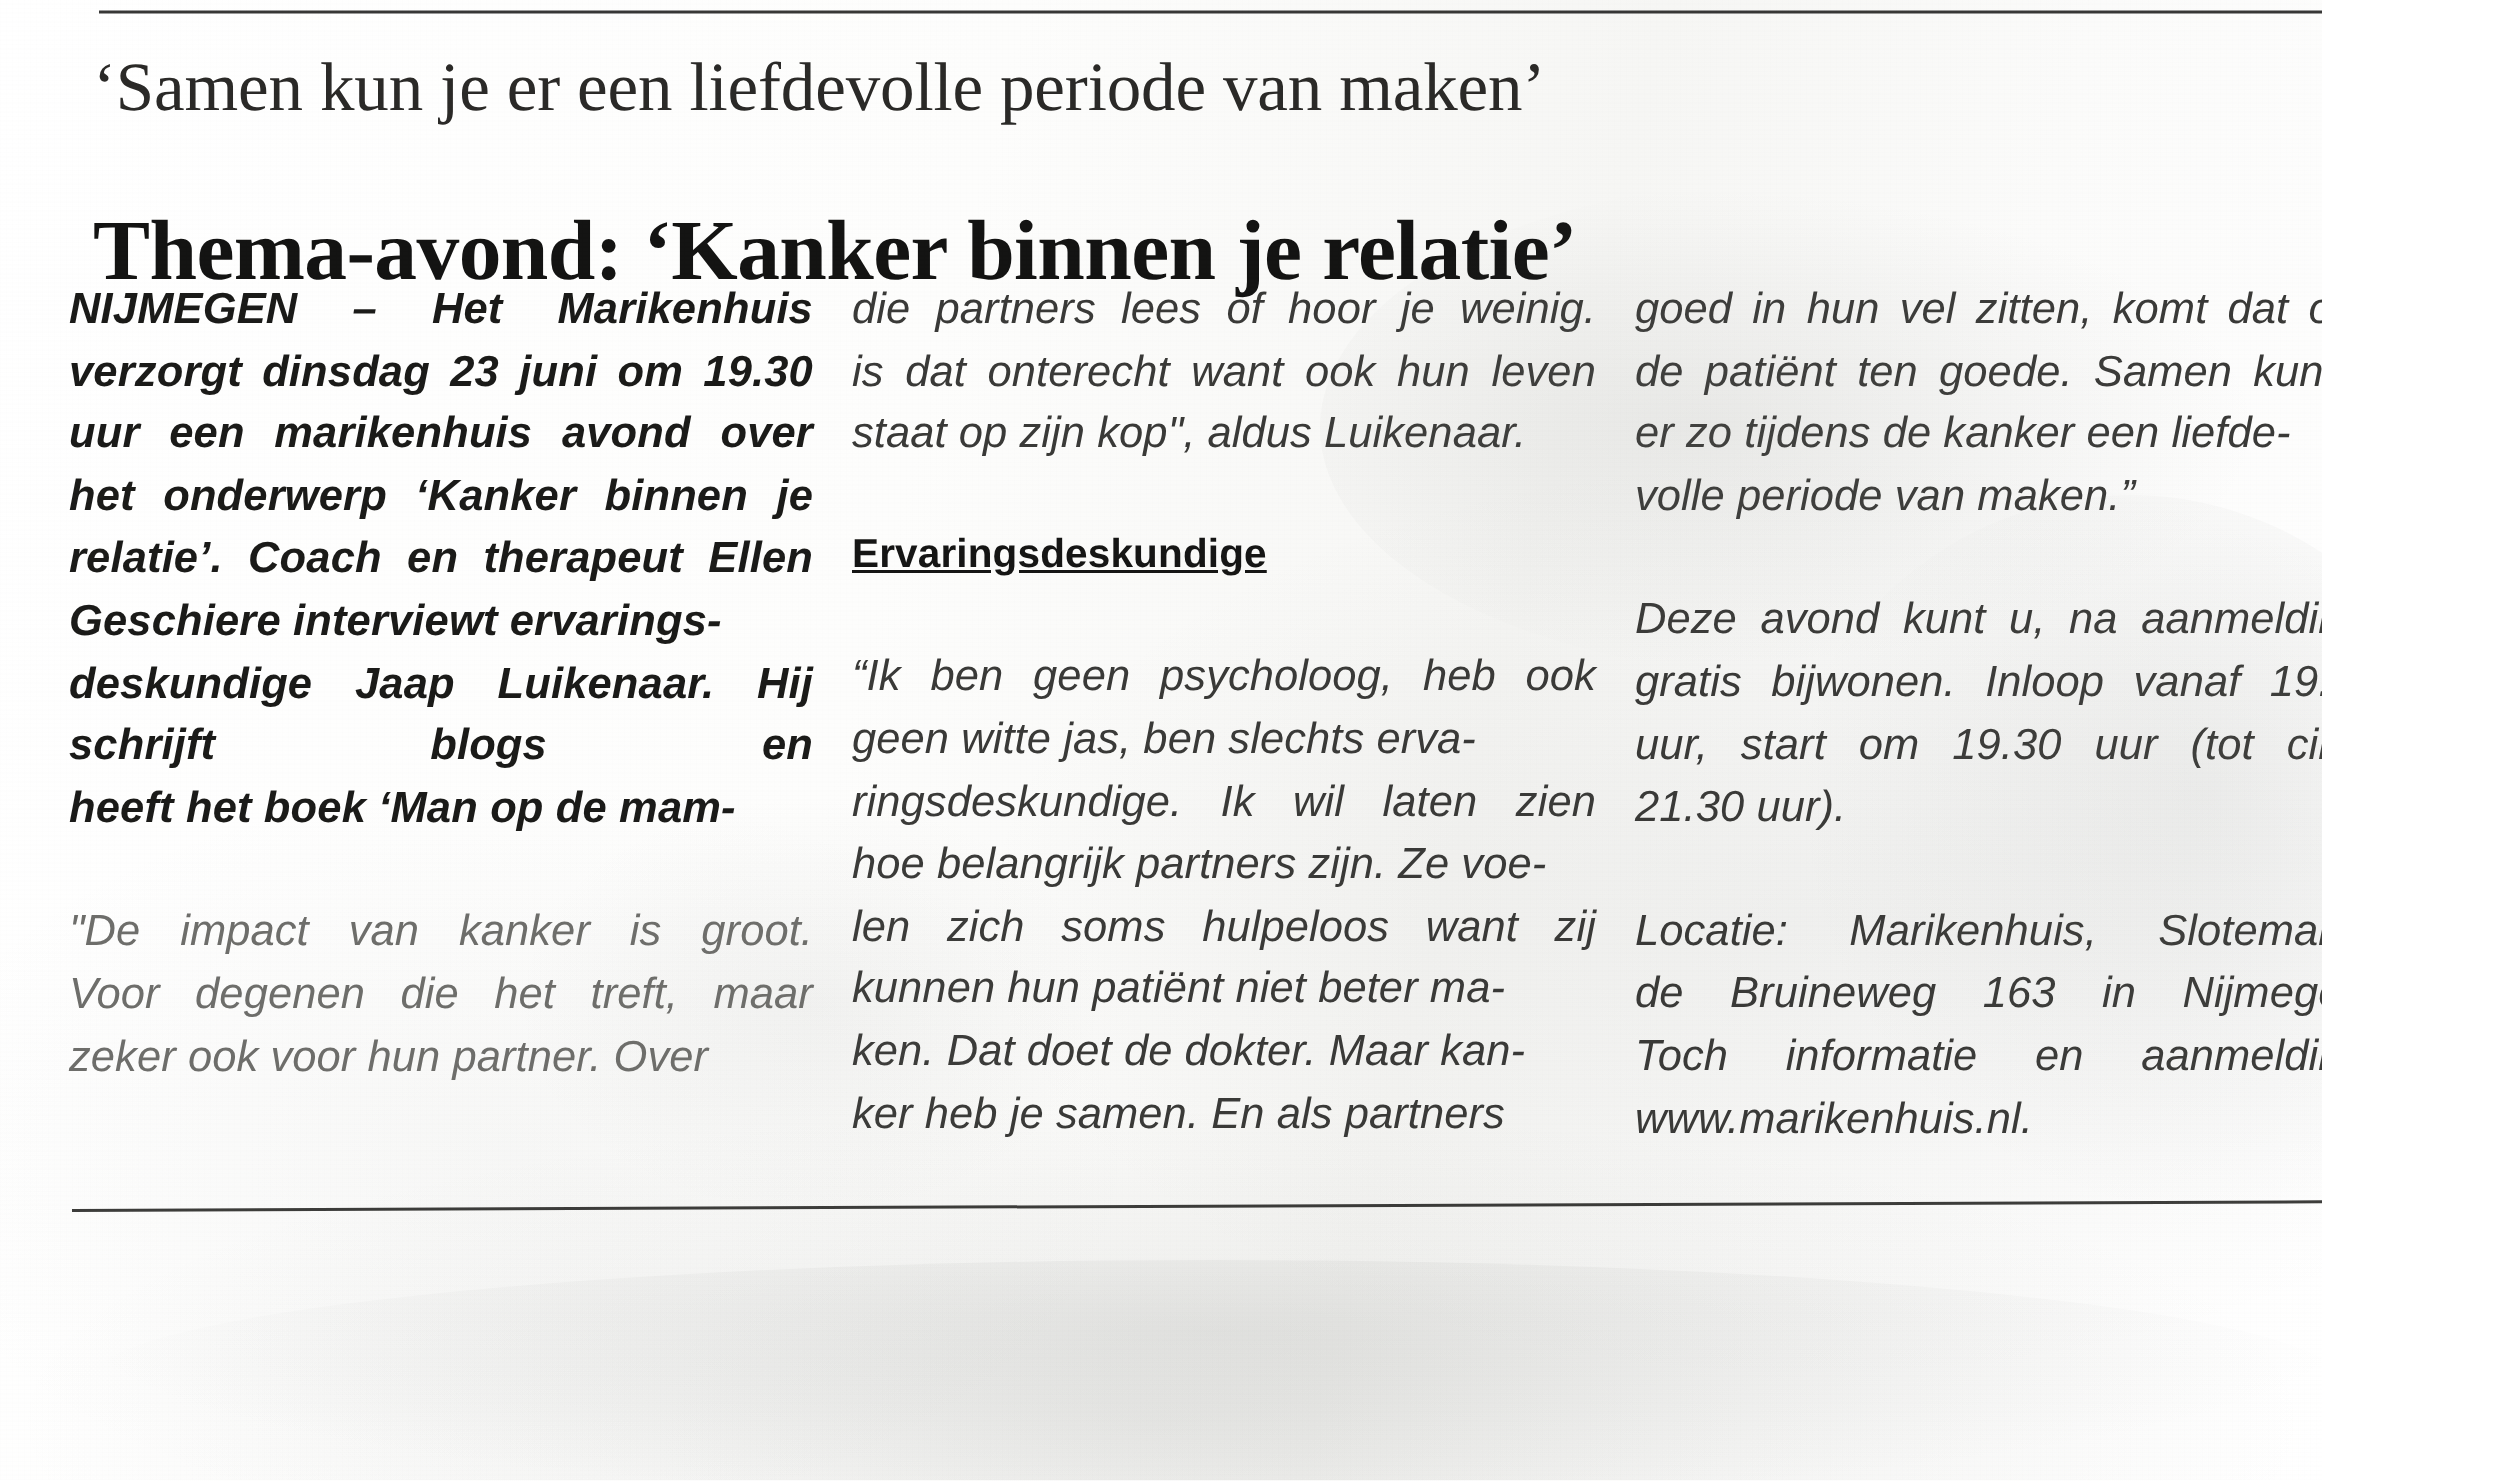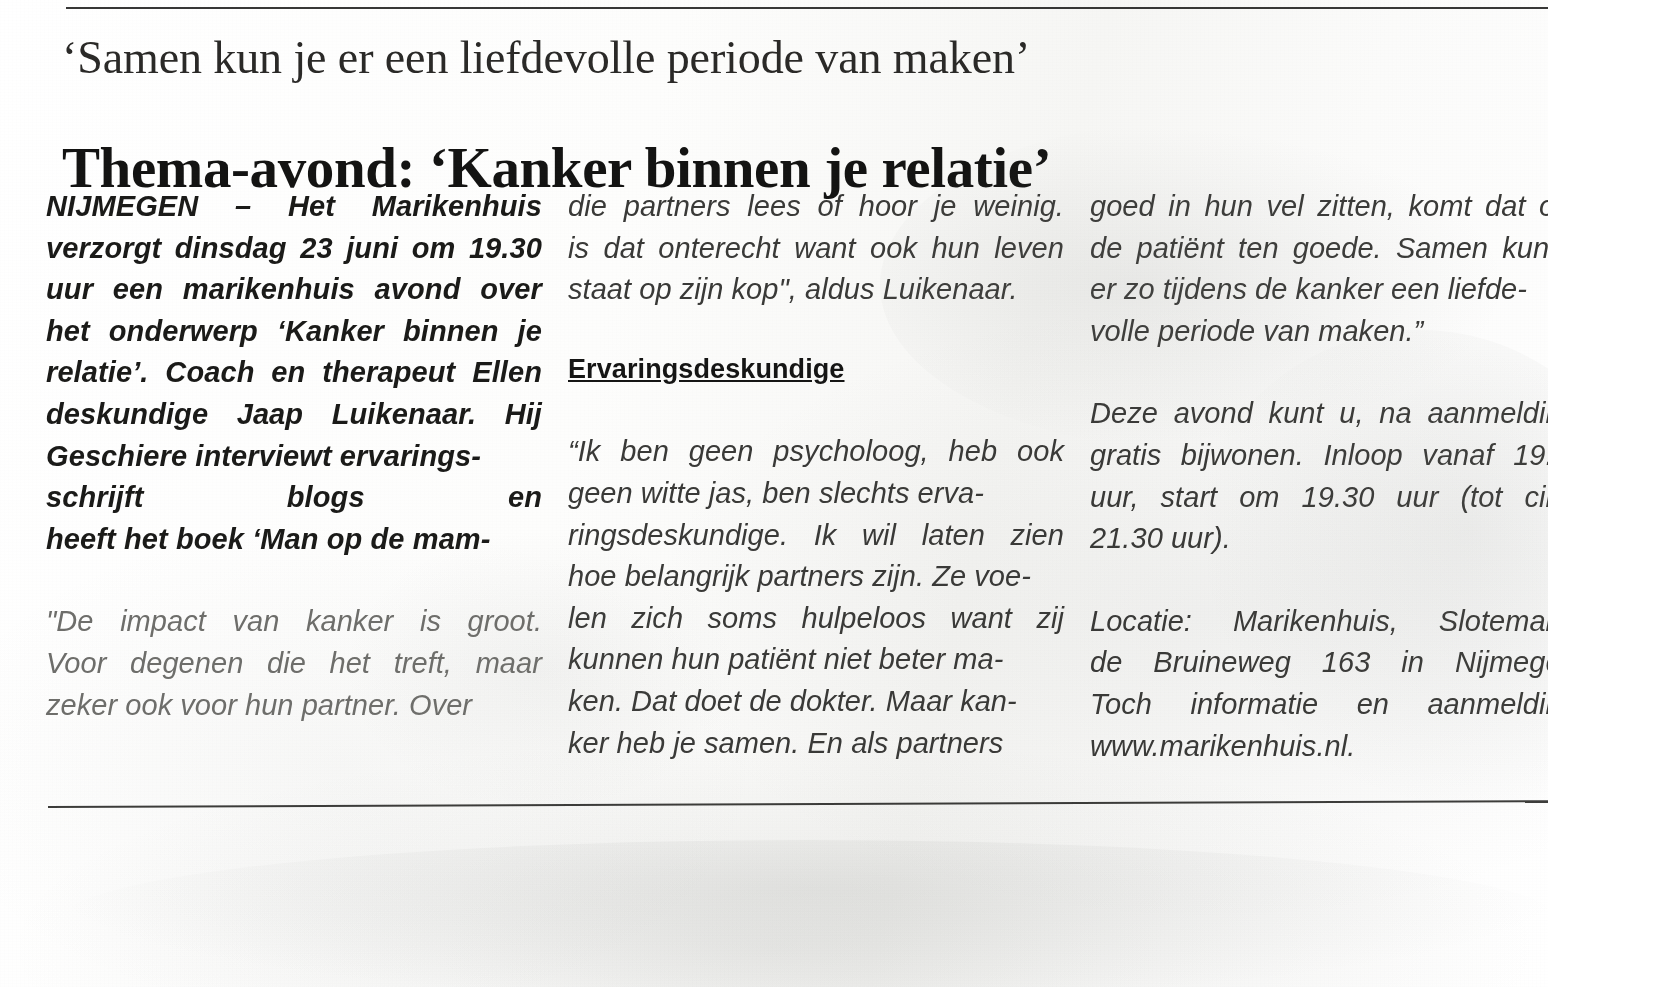--- a/index.html
+++ b/index.html
@@ -197,27 +197,27 @@
             <span>binnen</span>
             <span>je</span>
           </span>
           <span class="ln j">
             <span>relatie’.</span>
             <span>Coach</span>
             <span>en</span>
             <span>therapeut</span>
             <span>Ellen</span>
           </span>
+          <span class="ln">Geschiere interviewt ervarings-</span>
           <span class="ln j">
             <span>deskundige</span>
             <span>Jaap</span>
             <span>Luikenaar.</span>
             <span>Hij</span>
           </span>
-          <span class="ln">Geschiere interviewt ervarings-</span>
           <span class="ln j">
             <span>schrijft</span>
             <span>blogs</span>
             <span>en</span>
           </span>
           <span class="ln">heeft het boek ‘Man op de mam-</span>
         </p>
         <div class="gap"></div>
         <p class="para faded">
           <span class="ln j">

